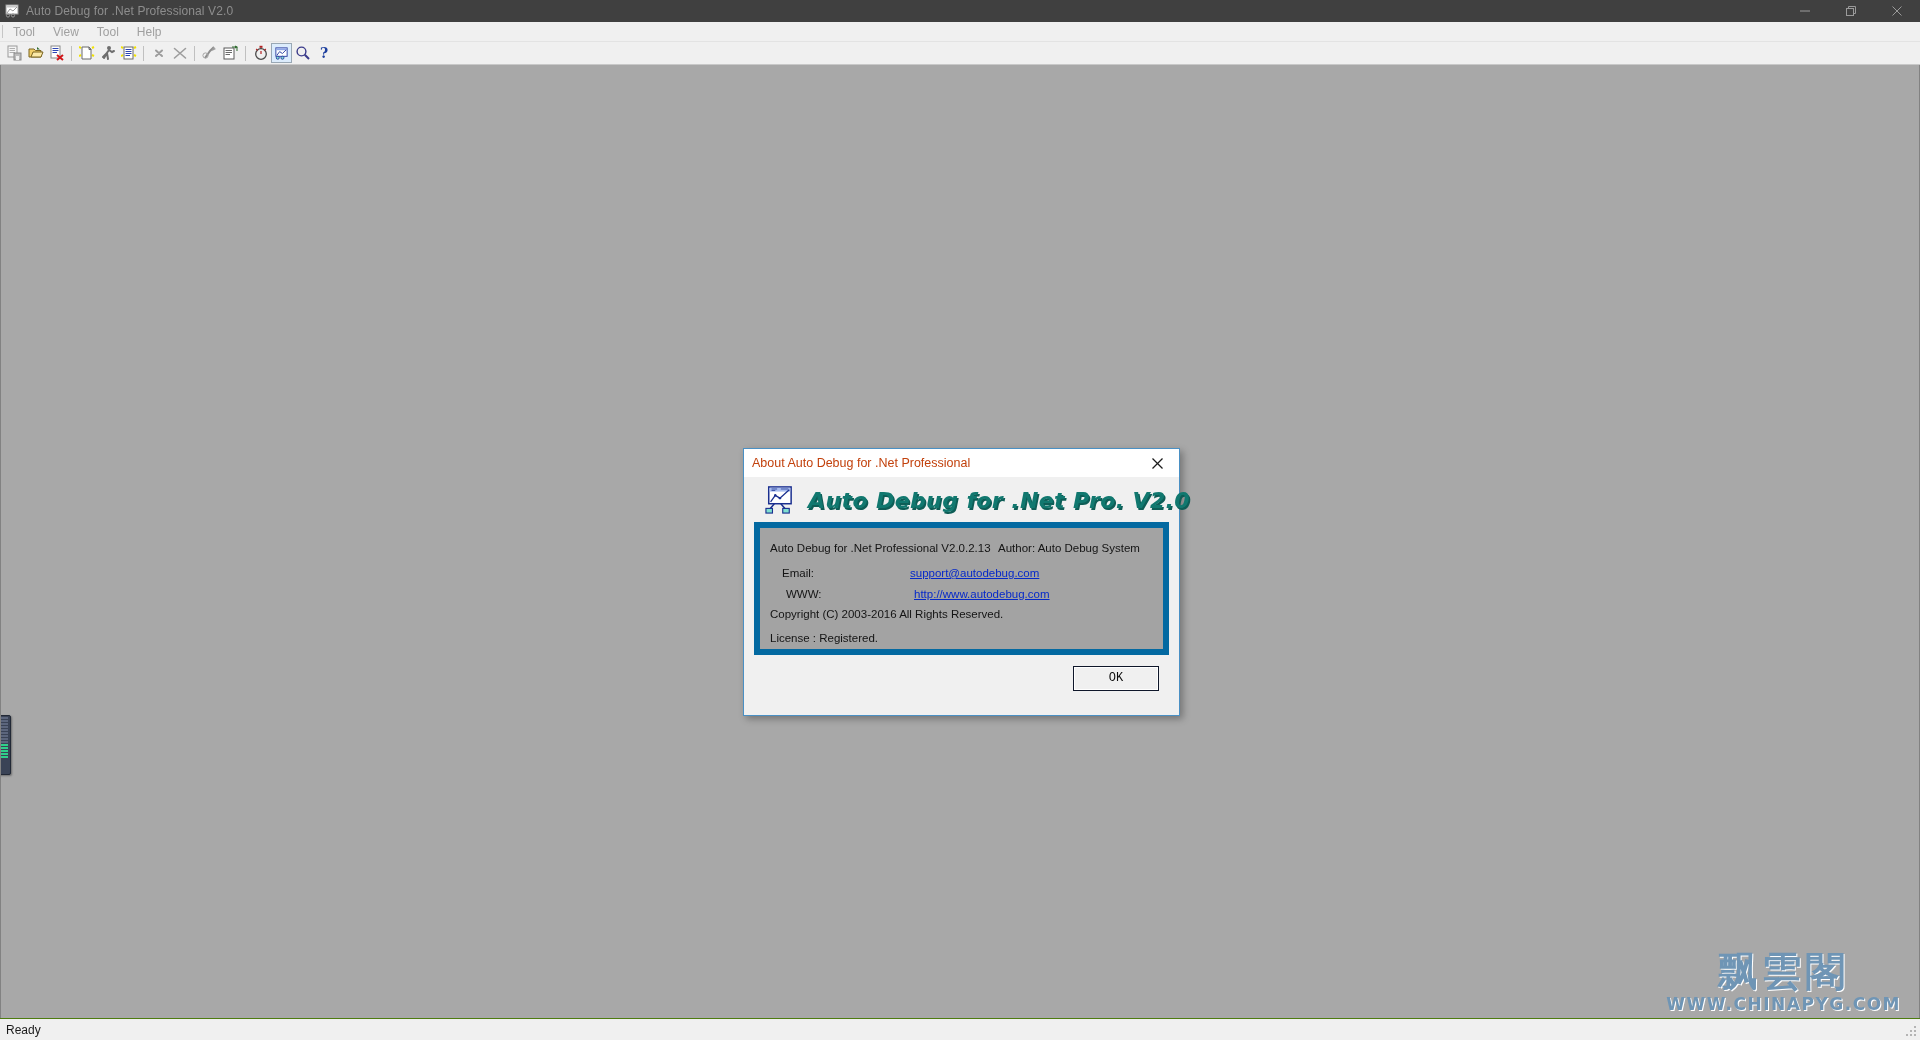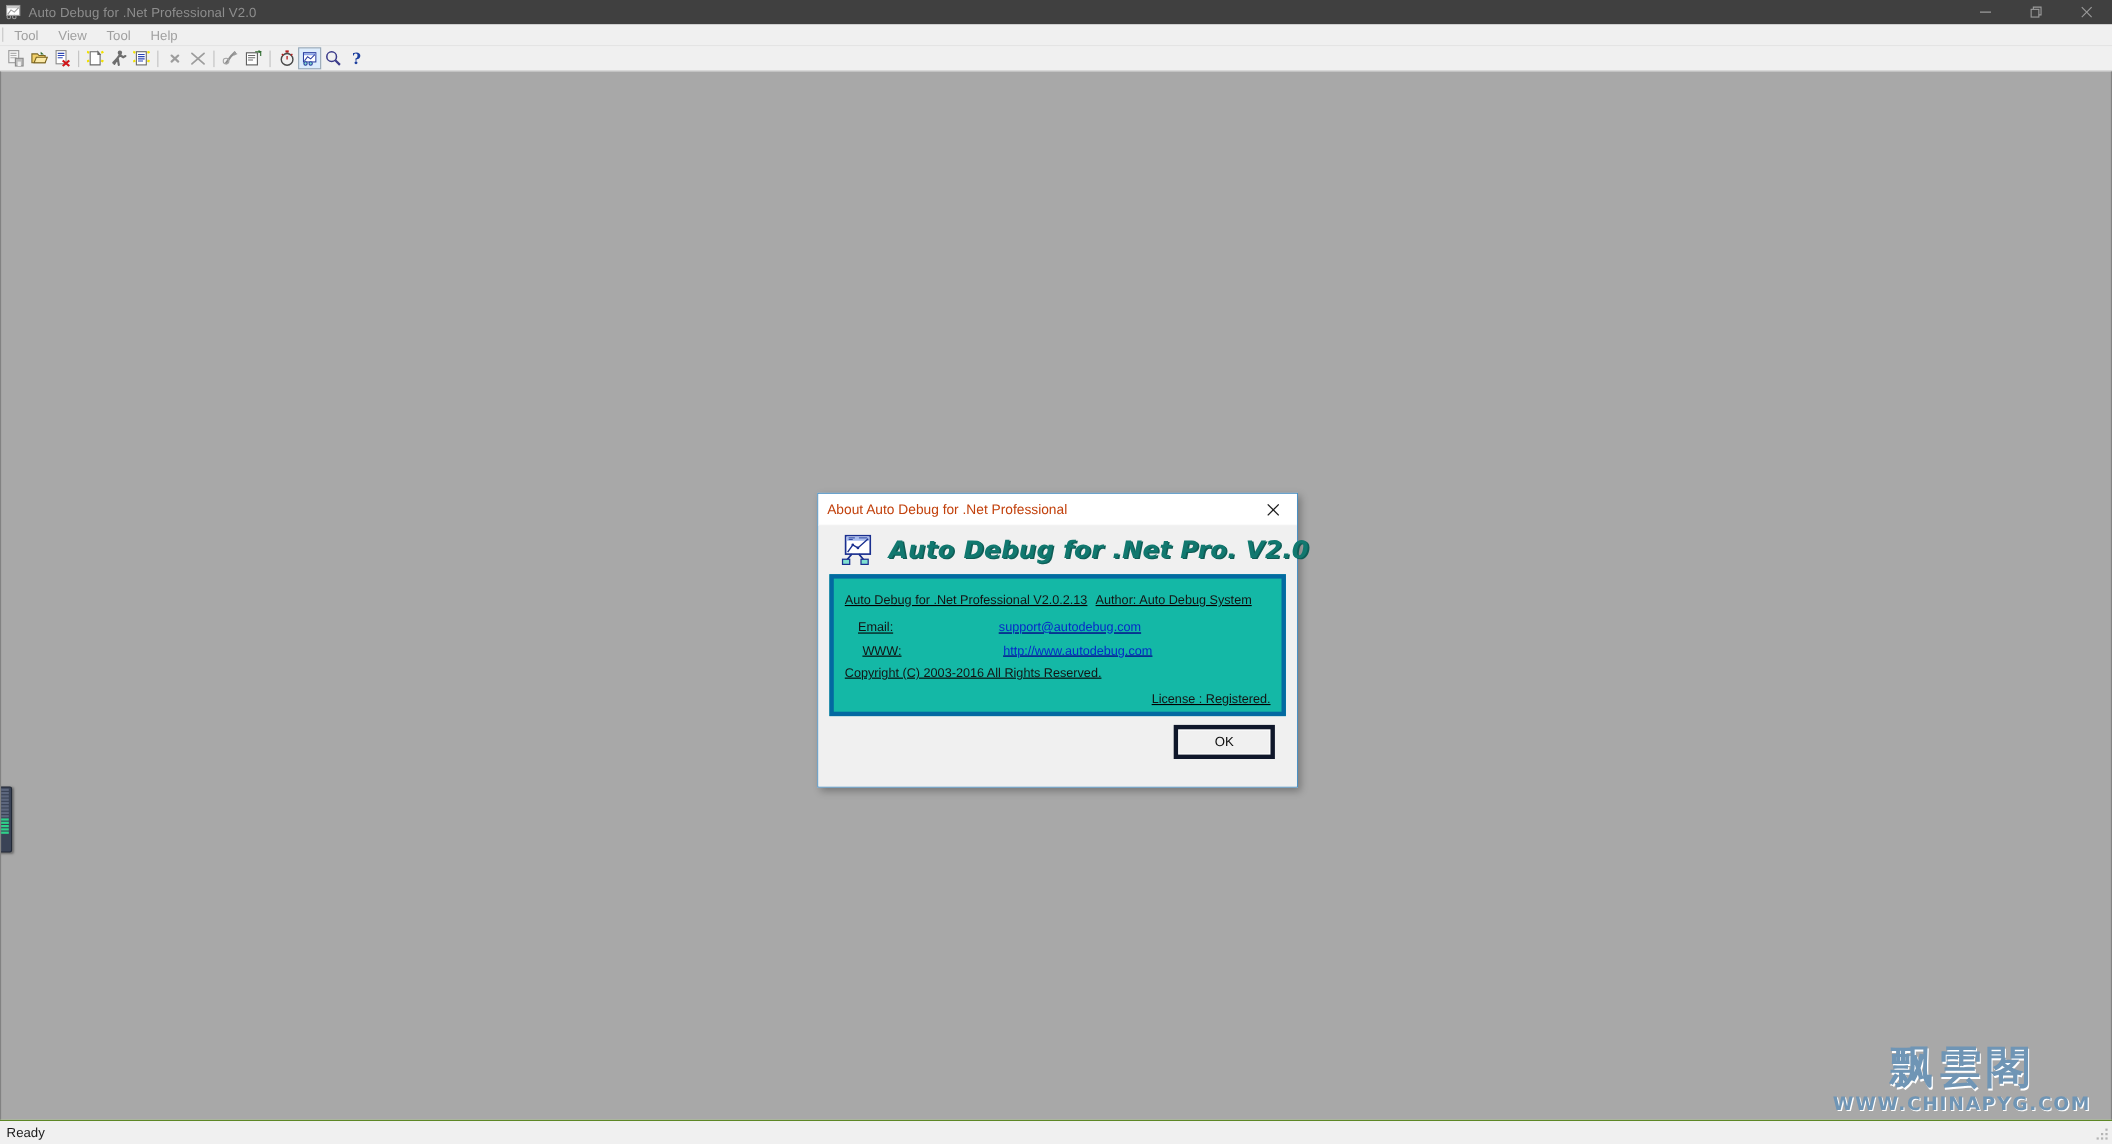--- a/index.html
+++ b/index.html
@@ -265,40 +265,39 @@
     font-size: 22px;
     font-style: italic;
     font-weight: bold;
     color: #11786f;
     letter-spacing: 0.4px;
     white-space: nowrap;
     text-shadow: 1.5px 1.5px 0 #0e5d56;
   }
 
   .info-box {
-    border: 4px solid #0369a1;
-    background: #14b8a6;
+    border: 6px solid #0369a1;
+    background: #a3a3a3;
     flex: 0 0 auto;
     height: 121px;
     padding: 0 10px;
     position: relative;
-    text-decoration: underline;
   }
   .info-line {
     display: flex;
     font-size: 11.5px;
     color: #141414;
     white-space: nowrap;
   }
   .line-version { margin-top: 14px; }
   .line-version .lbl { width: 228px; }
   .line-email   { margin-top: 13px; }
   .line-www     { margin-top: 9px; }
   .line-copy    { margin-top: 8px; }
-  .line-license { margin-top: 12px; justify-content: flex-end; }
+  .line-license { margin-top: 12px; }
 
   .f-label { display: inline-block; }
   .lbl-email { width: 128px; padding-left: 12px; }
   .lbl-www   { width: 128px; padding-left: 16px; }
 
   .link {
     color: #0629c9;
     text-decoration: underline;
     cursor: pointer;
   }
@@ -308,23 +307,23 @@
     min-height: 46px;
     display: flex;
     align-items: center;
     justify-content: flex-end;
     padding-right: 10px;
   }
   .ok-btn {
     width: 84px;
     height: 23px;
     background: #f0f0f0;
-    border: 4px solid #0f172a;
+    border: 1px solid #0f172a;
     box-shadow: inset 0 0 0 1px #ffffff;
-    font-family: Liberation Sans, sans-serif;
+    font-family: Liberation Mono, monospace;
     font-size: 12px;
     color: #0d0d0d;
     display: flex;
     align-items: center;
     justify-content: center;
     cursor: default;
   }
 </style>
 </head>
 <body>

